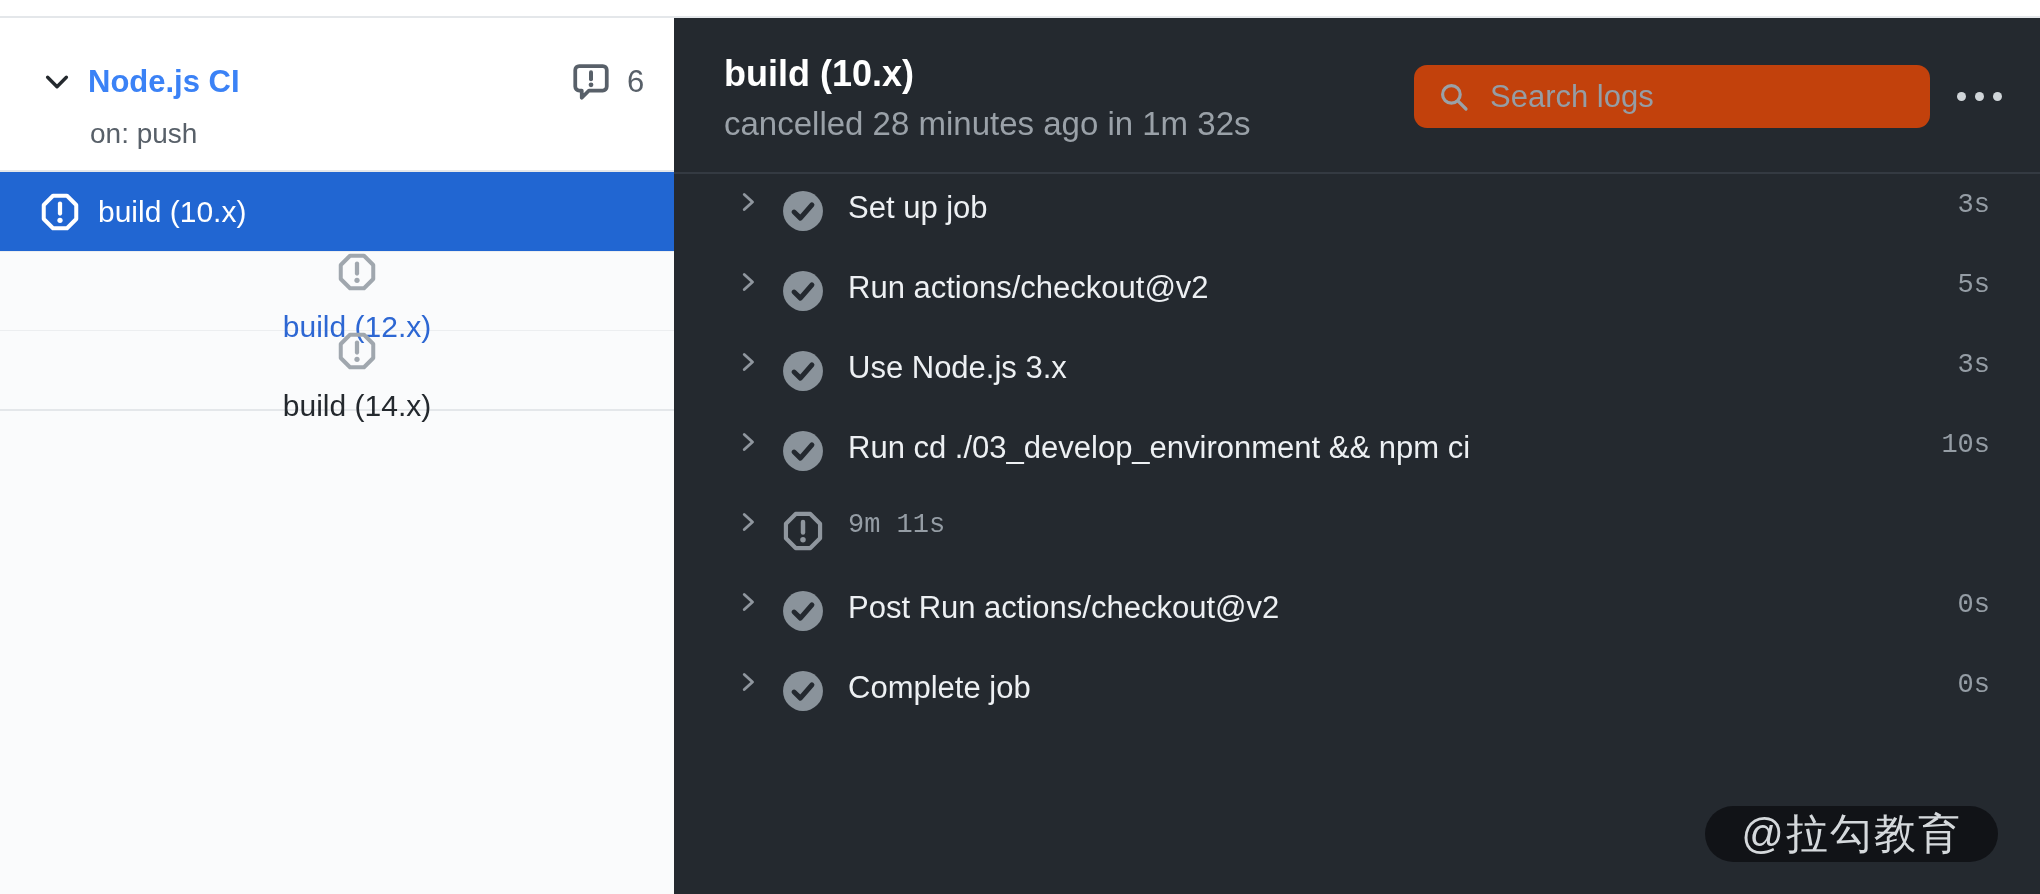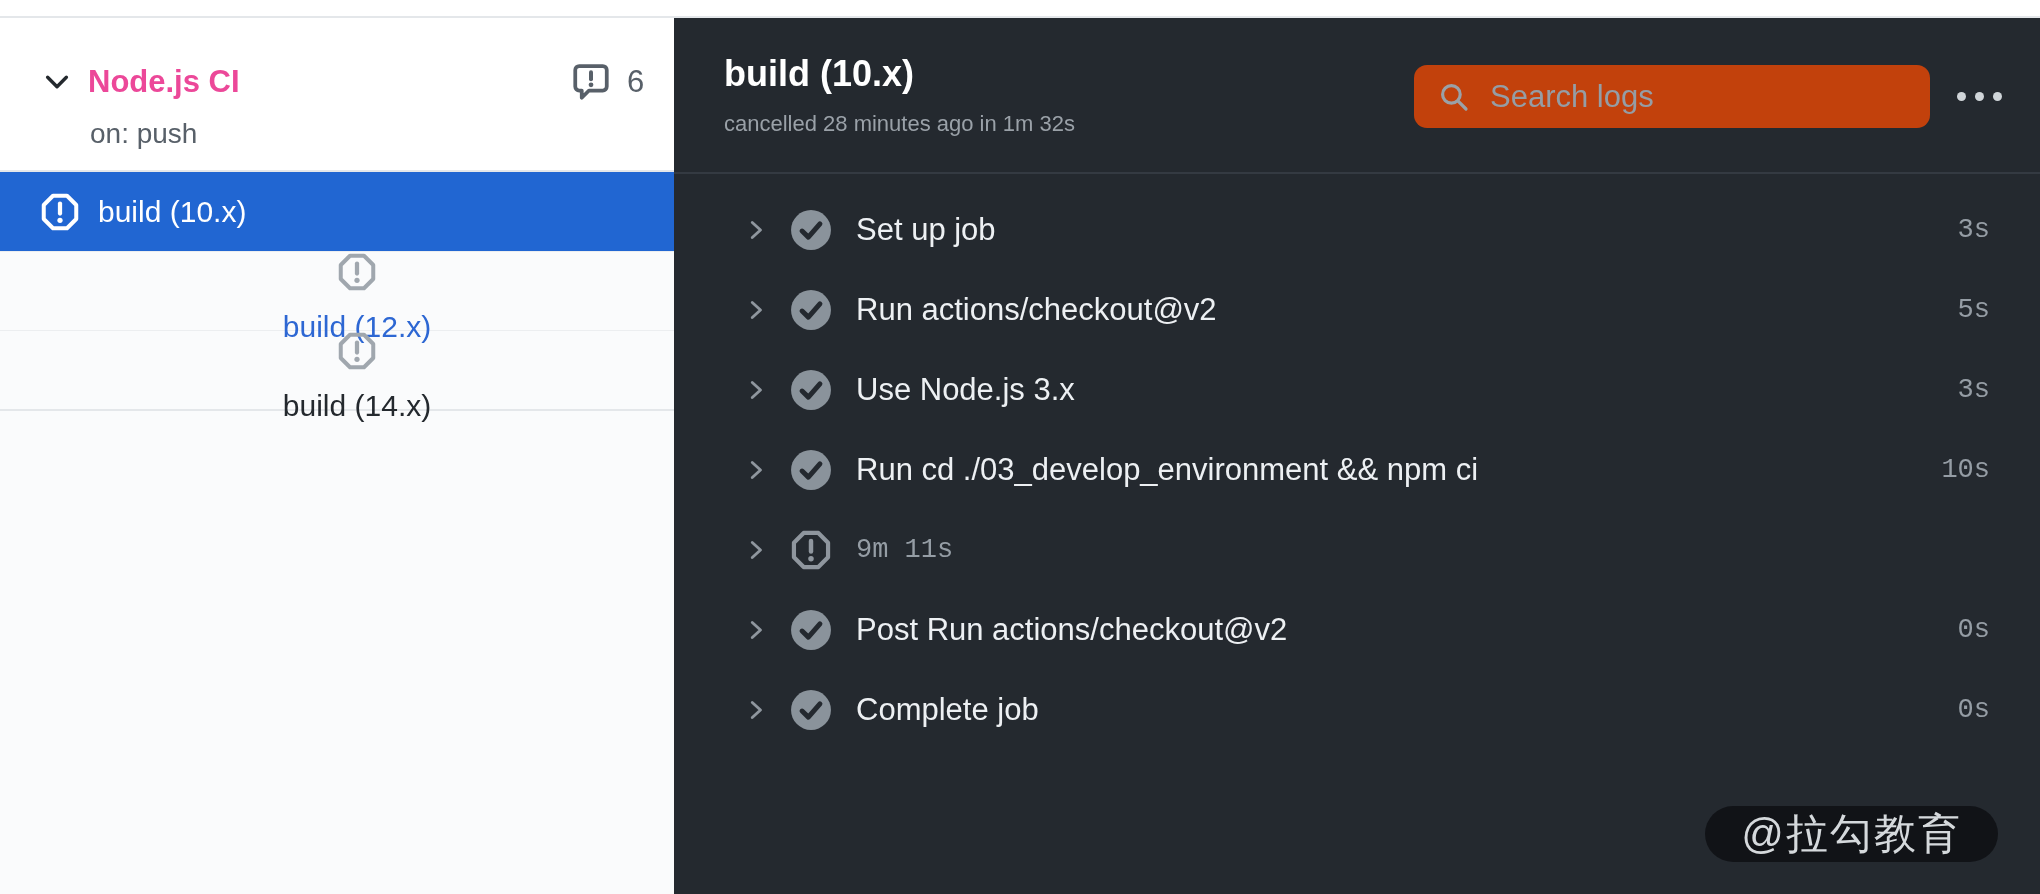--- a/index.html
+++ b/index.html
@@ -18,21 +18,21 @@
     position:absolute;left:0;top:18px;bottom:0;width:674px;
     background:var(--sidebar-bg,#fafbfc);
   }
   .sidebar-header{
     position:absolute;left:0;top:0;right:0;height:154px;background:#ffffff;
     border-bottom:2px solid #e4e7ea;box-sizing:border-box;
   }
   .chevron-down{position:absolute;left:42px;top:49px;width:30px;height:30px;cursor:pointer;}
   .wf-name{
     position:absolute;left:88px;top:45px;font-size:31px;font-weight:700;
-    color:#ec4899;line-height:38px;white-space:nowrap;
+    color:#3b82f6;line-height:38px;white-space:nowrap;
   }
   .wf-trigger{
     position:absolute;left:90px;top:99px;font-size:28px;color:#586069;line-height:34px;
   }
   .annotations{
     position:absolute;left:571px;top:44px;display:flex;align-items:center;gap:16px;
     color:#586069;font-size:31px;
   }
   .annotations svg{width:40px;height:40px;display:block;}
   
@@ -53,41 +53,41 @@
   }
   .panel-header{
     position:absolute;left:0;top:0;right:0;height:156px;
     border-bottom:2px solid #343a42;box-sizing:border-box;
   }
   .run-title{
     position:absolute;left:50px;top:34px;font-size:36px;font-weight:700;color:#ffffff;
     line-height:44px;white-space:nowrap;
   }
   .run-status{
-    position:absolute;left:50px;top:88px;font-size:22px;color:#9aa1a8;line-height:36px;white-space:nowrap;
+    position:absolute;left:50px;top:88px;font-size:33px;color:#9aa1a8;line-height:36px;white-space:nowrap;
   }
   .search-box{
     position:absolute;left:740px;top:47px;width:516px;height:63px;border-radius:13px;
     background:#c2410c;display:flex;align-items:center;padding:0 20px 0 24px;box-sizing:border-box;gap:18px;
   }
   .search-box svg{width:32px;height:32px;flex:0 0 auto;color:#9aa1a8;}
   .search-box input{
     flex:1;background:transparent;border:none;outline:none;color:#e6e9ec;
     font-size:31px;font-family:"Liberation Sans","DejaVu Sans",sans-serif;min-width:0;
   }
   .search-box input::placeholder{color:#959da5;opacity:1;}
   .kebab{
     position:absolute;left:1269px;top:47px;width:72px;height:63px;border:none;background:transparent;
     display:flex;align-items:center;justify-content:center;gap:9px;cursor:pointer;padding:0;
   }
   .kebab i{width:9px;height:9px;border-radius:50%;background:#d0d5d9;display:block;}
   
   .steps{position:absolute;left:0;top:156px;right:0;padding-top:16px;}
   .step-row{
-    height:80px;display:flex;align-items:center;padding:0 50px 0 62px;cursor:pointer;margin-left:8px;
+    height:80px;display:flex;align-items:flex-start;padding:0 50px 0 62px;cursor:pointer;
   }
   .step-row .chev{width:24px;height:24px;flex:0 0 auto;color:#8f969e;margin-right:22px;}
   .step-row .st-icon{width:42px;height:42px;flex:0 0 auto;margin-right:24px;}
   .step-name{flex:1;font-size:31px;color:#edf0f3;white-space:nowrap;overflow:hidden;}
   .step-dur{
     font-family:Liberation Mono, monospace;
     font-size:27px;color:#959da5;white-space:pre;
   }
   .check-circle{color:#8a939b;}
   .oct{color:#8f969e;}

